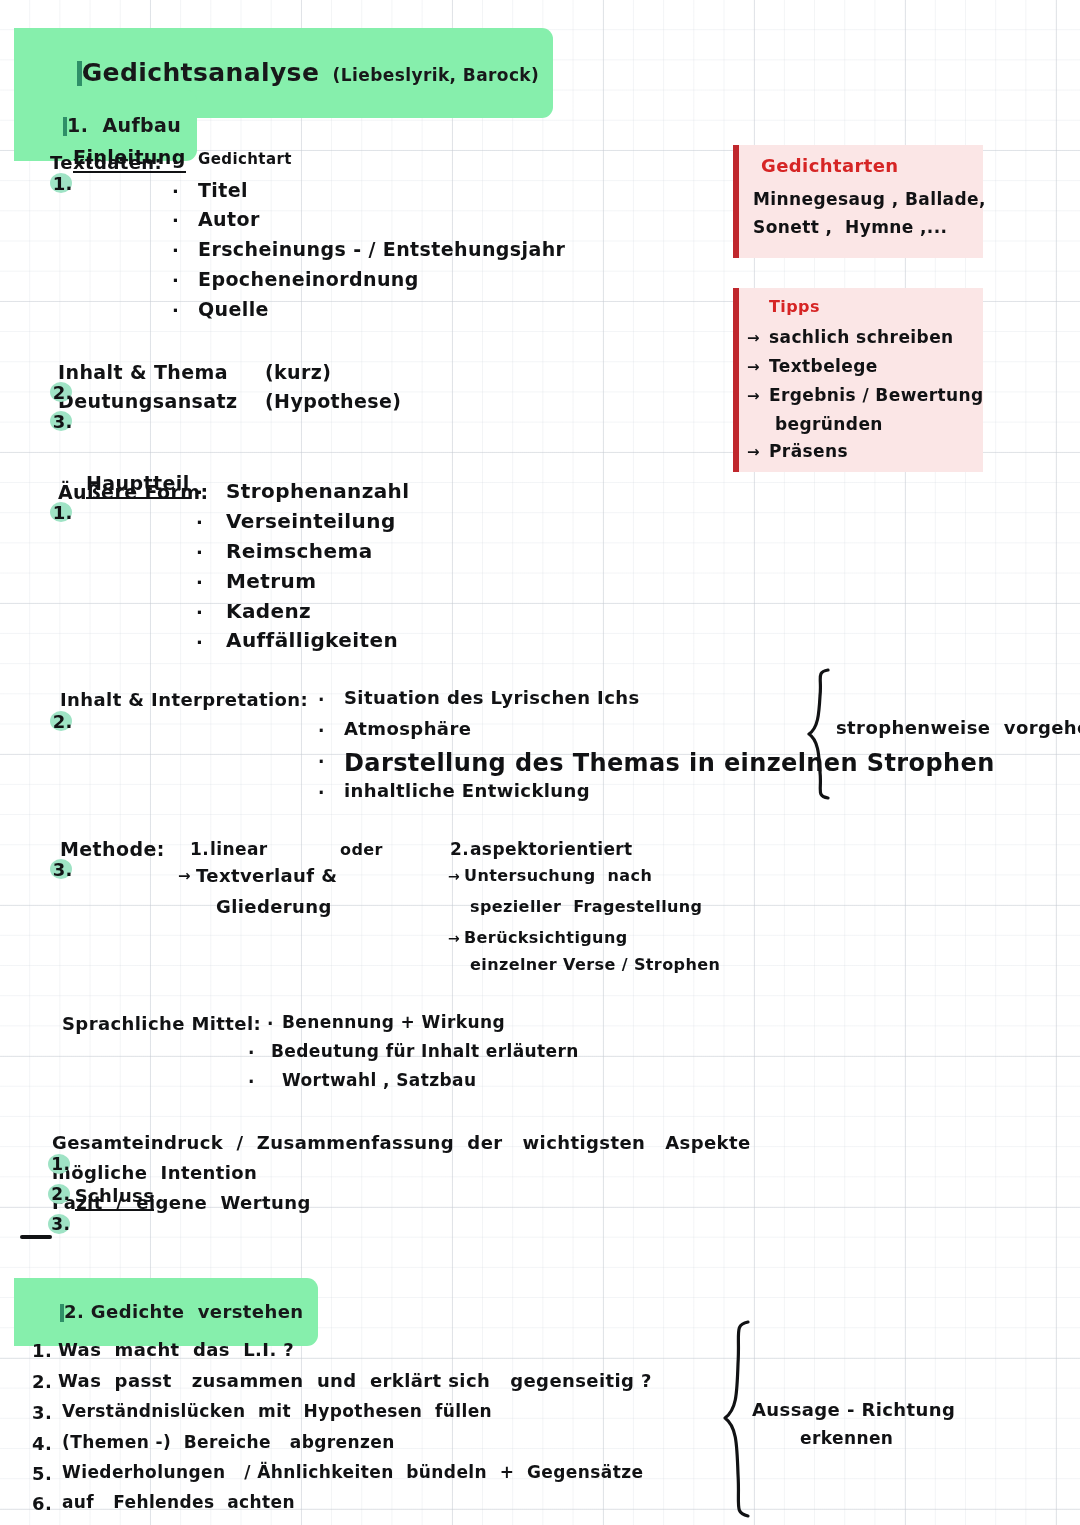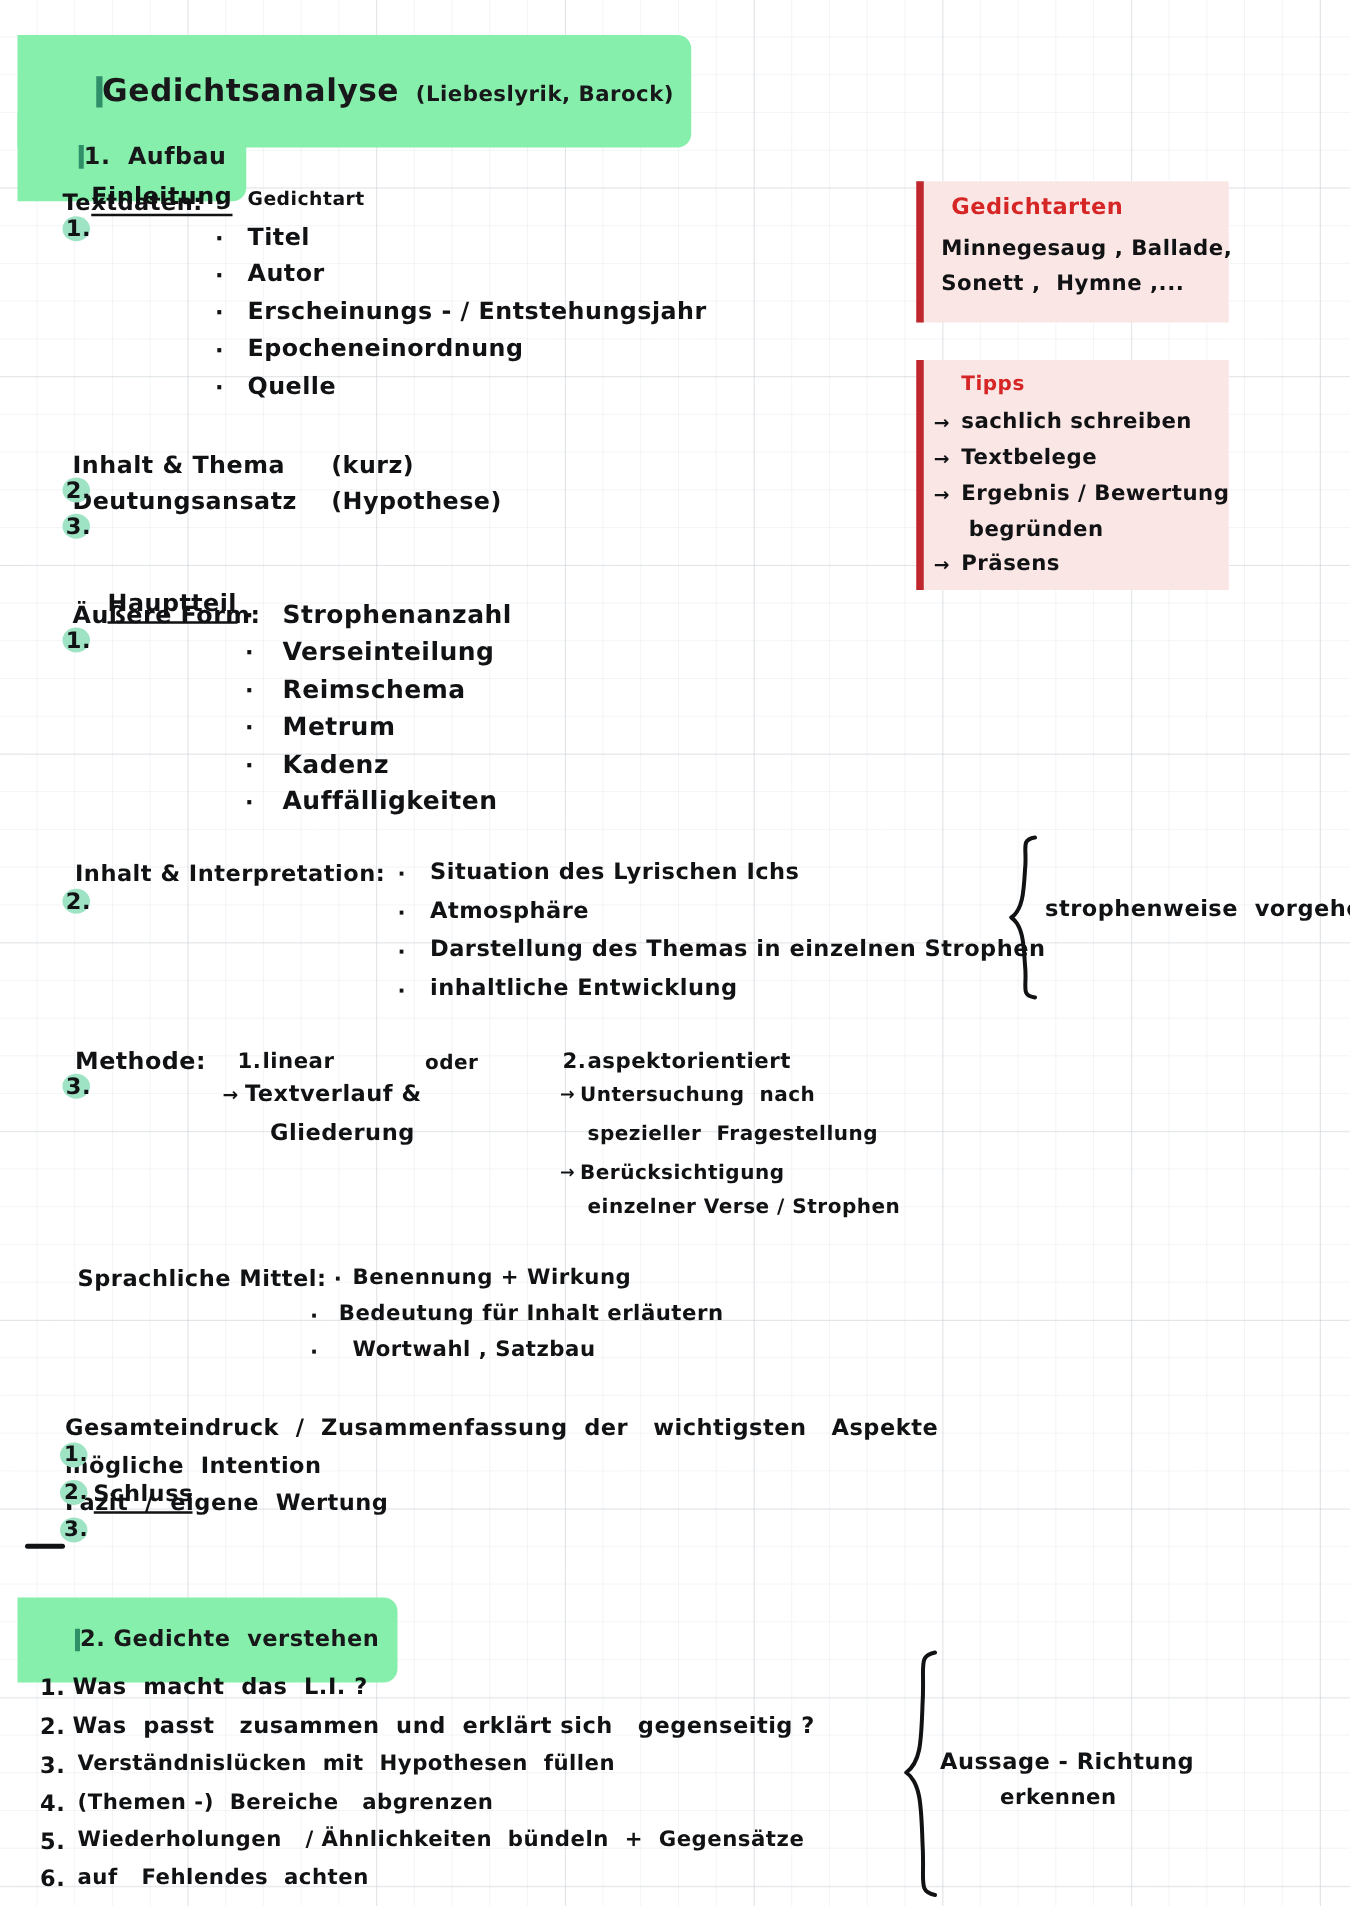--- a/index.html
+++ b/index.html
@@ -175,21 +175,21 @@
   </div>
   <div class="abs hw" style="left:60px;top:689px;font-size:18px;">Inhalt &amp; Interpretation:</div>
 
   <div class="abs hw" style="left:318px;top:690px;font-size:17px;">·</div>
   <div class="abs hw" style="left:344px;top:687px;font-size:18px;">Situation des Lyrischen Ichs</div>
 
   <div class="abs hw" style="left:318px;top:721px;font-size:17px;">·</div>
   <div class="abs hw" style="left:344px;top:718px;font-size:18px;">Atmosphäre</div>
 
   <div class="abs hw" style="left:318px;top:752px;font-size:17px;">·</div>
-  <div class="abs hw" style="left:344px;top:749px;font-size:18px;">Darstellung des Themas in einzelnen Strophen</div>
+  <div class="abs hw" style="left:344px;top:749px;font-size:24px;">Darstellung des Themas in einzelnen Strophen</div>
 
   <div class="abs hw" style="left:318px;top:783px;font-size:17px;">·</div>
   <div class="abs hw" style="left:344px;top:780px;font-size:18px;">inhaltliche Entwicklung</div>
 
   <svg class="brace" style="left:806px;top:668px;" width="34" height="132" viewBox="0 0 34 132">
     <path d="M22 2 C10 4, 16 10, 14 28 C13 46, 12 60, 3 66 C12 72, 13 86, 14 104 C16 122, 10 128, 22 130" fill="none" stroke="#111214" stroke-width="3.2" stroke-linecap="round" stroke-linejoin="round"></path>
   </svg>
   <div class="abs hw" style="left:836px;top:717px;font-size:18px;">strophenweise  vorgehen</div>
 
   <div class="abs hw" style="left:26px;top:838px;font-size:18px;">

